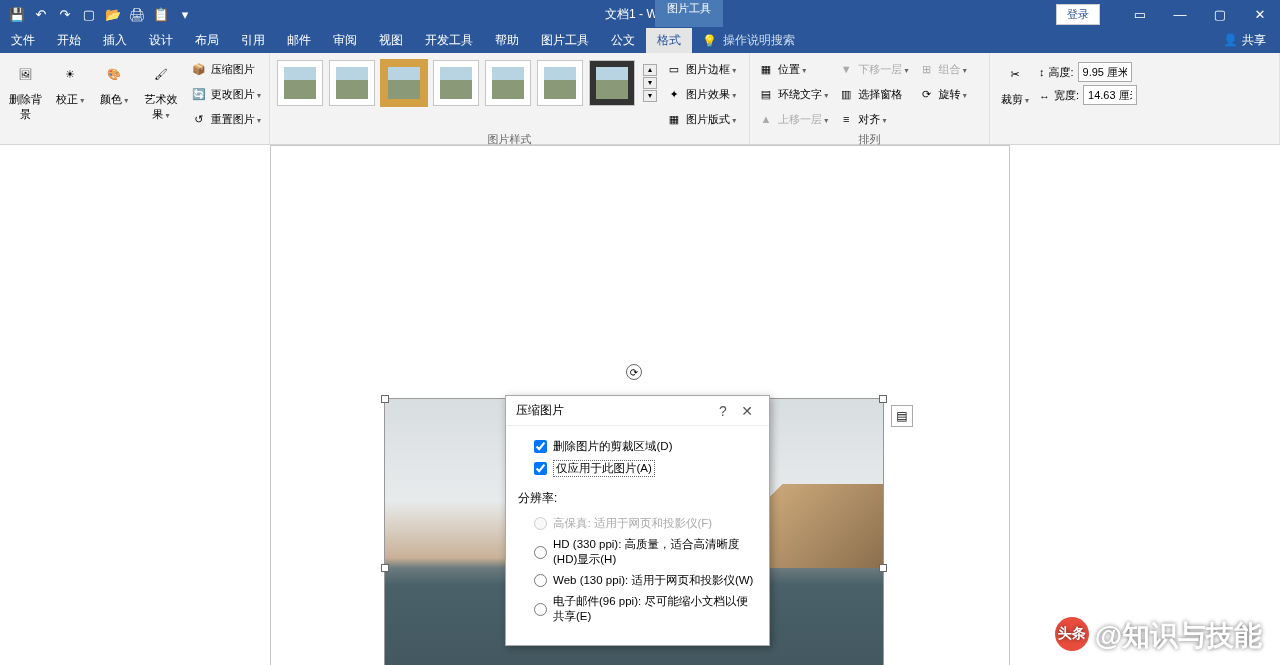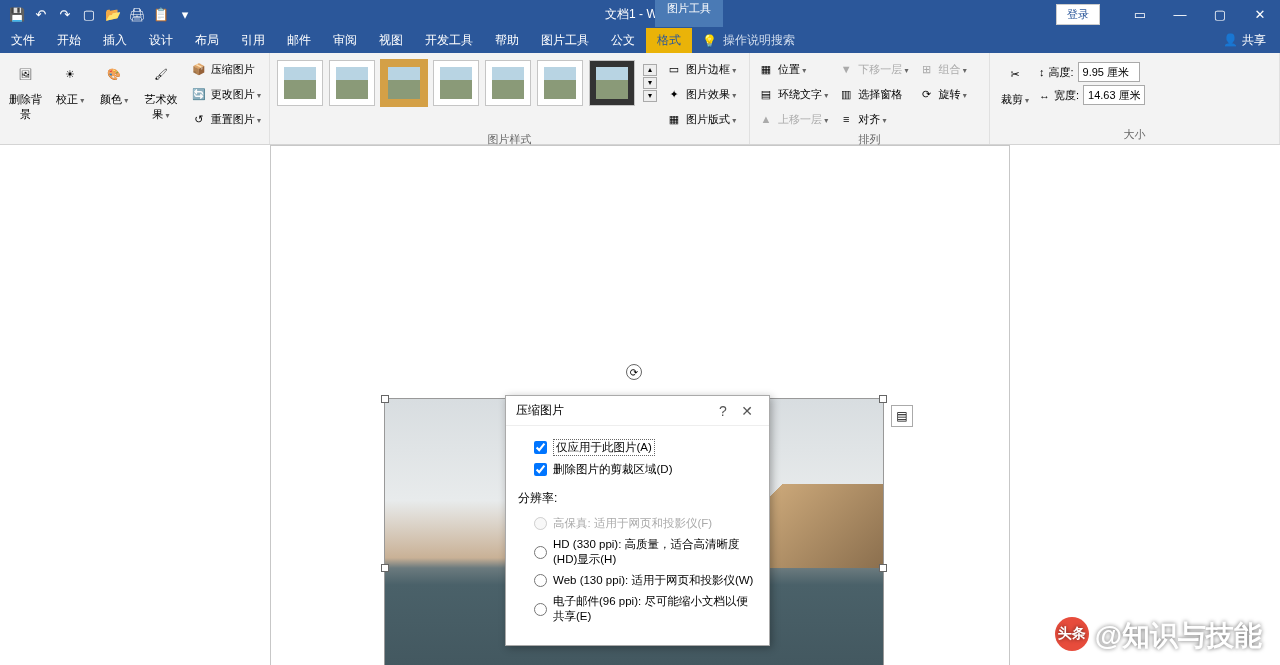--- a/index.html
+++ b/index.html
@@ -8,41 +8,41 @@
 .qat{display:flex;align-items:center;padding-left:6px;gap:2px}
 .qat-btn{width:22px;height:22px;display:flex;align-items:center;justify-content:center;color:#fff;font-size:13px}
 .title-text{position:absolute;left:50%;transform:translateX(-50%);font-size:12px;white-space:nowrap}
 .btn-login{margin-left:auto;background:#fff;color:#2b579a;padding:2px 10px;font-size:11px;border:1px solid #ccc}
 .winctrl{display:flex;margin-left:20px}
 .winctrl-btn{width:40px;height:28px;display:flex;align-items:center;justify-content:center;color:#fff;font-size:13px}
 .ctxtab{position:absolute;left:655px;top:0;height:27px;background:#4a7ab5;color:#fff;font-size:11px;padding:1px 12px}
 .tabs{height:25px;background:#2b579a;display:flex;align-items:stretch;color:#fff;font-size:12px}
 .tab{padding:4px 11px;display:flex;align-items:center}
 .tab.active{background:#f3f3f3;color:#2b579a}
-.tab.contextual{background:#eab308}
+.tab.contextual{background:#e5e5e5}
 .tell{display:flex;align-items:center;gap:6px;color:#d0dced;padding-left:10px}
 .share{margin-left:auto;padding:4px 14px}
 .ribbon{height:92px;background:#f3f3f3;border-bottom:1px solid #d4d4d4;display:flex;font-size:11px}
 .group{display:flex;flex-direction:column;border-right:1px solid #e0e0e0;padding:3px 5px 0}
 .grp-body{flex:1;display:flex;align-items:flex-start;gap:4px}
 .grp-label{text-align:center;color:#666;padding:2px 0}
 .bigbtn{display:flex;flex-direction:column;align-items:center;padding:2px 4px;gap:2px;text-align:center}
 .bigbtn .icn{width:32px;height:32px;display:flex;align-items:center;justify-content:center}
 .vstack{display:flex;flex-direction:column;gap:3px;padding-top:2px}
 .smbtn{display:flex;align-items:center;gap:4px;height:22px;padding:0 3px;white-space:nowrap}
 .smbtn .si{width:16px;height:16px;display:inline-flex;align-items:center;justify-content:center}
 .gallery{display:flex;gap:6px;padding:4px 2px;align-items:center}
 .thumb{width:46px;height:46px;border:1px solid #c5c5c5;background:#fff;position:relative;overflow:hidden}
 .thumb.sel{outline:2px solid #d4a046;outline-offset:-1px;background:#d4a046}
 .thumb.dark{background:#333}
 .thumb .tb{position:absolute;inset:6px;background:linear-gradient(180deg,#b8d4e3 40%,#8a9a78 40%)}
 .galmore{display:flex;flex-direction:column;gap:1px;margin-left:2px}
 .galmore span{width:14px;height:12px;border:1px solid #aaa;background:#eee;font-size:8px;text-align:center;line-height:10px}
 .spin{display:flex;align-items:center;gap:4px}
-.spin input{width:62px;height:20px;border:1px solid #aaa;padding:0 4px;font-size:11px}
+.spin input{width:54px;height:20px;border:1px solid #aaa;padding:0 4px;font-size:11px}
 .canvas{position:absolute;top:145px;left:0;right:0;bottom:0;background:#ffffff;overflow:hidden}
 .page{position:absolute;left:270px;top:0;width:740px;height:900px;background:#fff;border:1px solid #c7c7c7}
 .imgsel{position:absolute;left:384px;top:253px;width:500px;height:340px;border:1px solid #999}
 .imgsel .photo{position:absolute;inset:0;background:linear-gradient(180deg,#d8dde0 0%,#e8ebec 30%,#c9b196 47%,#6b7a7e 50%,#4a6169 55%,#3d5058 100%)}
 .mtn{position:absolute;left:0;right:0;top:25%;height:50%;}
 .mtn::before{content:"";position:absolute;left:55%;right:0;top:0;bottom:50%;background:linear-gradient(135deg,transparent 40%,#c9a678 40%,#8b6f4e 100%)}
 .handle{position:absolute;width:8px;height:8px;background:#fff;border:1px solid #666}
 .h-tl{left:-4px;top:-4px}.h-tr{right:-4px;top:-4px}
 .h-t{left:50%;top:-4px;margin-left:-4px}
 .h-l{left:-4px;top:50%;margin-top:-4px}.h-r{right:-4px;top:50%;margin-top:-4px}
@@ -250,21 +250,20 @@
             <span>高度:</span>
             <input value="9.95 厘米" style="">
           </div>
         <div class="spin">
             <span class="si">↔</span>
             <span>宽度:</span>
             <input value="14.63 厘米" style="">
           </div>
       </div>
     </div>
-    <div class="grp-label">大小</div>
   </div>
 </div>
 
 <div class="canvas">
   <div class="page"></div>
   <div class="imgsel">
     <div class="photo">
         <div class="mtn"></div>
       </div>
     <div class="rotate">⟳</div>
@@ -280,25 +279,25 @@
   <div class="dialog">
     <div class="dlg-title">
       <span class="t">压缩图片</span>
       <span class="hb">?</span>
       <span class="hb">✕</span>
     </div>
     <div class="dlg-body">
       <div class="sect">
         <label class="opt">
             <input type="checkbox" checked="" style="">
+            <span>删除图片的剪裁区域(D)</span>
+          </label>
+        <label class="opt">
+            <input type="checkbox" checked="" style="">
             <span class="focus-opt">仅应用于此图片(A)</span>
-          </label>
-        <label class="opt">
-            <input type="checkbox" checked="" style="">
-            <span>删除图片的剪裁区域(D)</span>
           </label>
       </div>
       <div class="sect">
         <div class="sect-h">分辨率:</div>
         <label class="opt disabled">
             <input type="radio" name="res" disabled="" style="">
             <span>高保真: 适用于网页和投影仪(F)</span>
           </label>
         <label class="opt">
             <input type="radio" name="res" style="">

